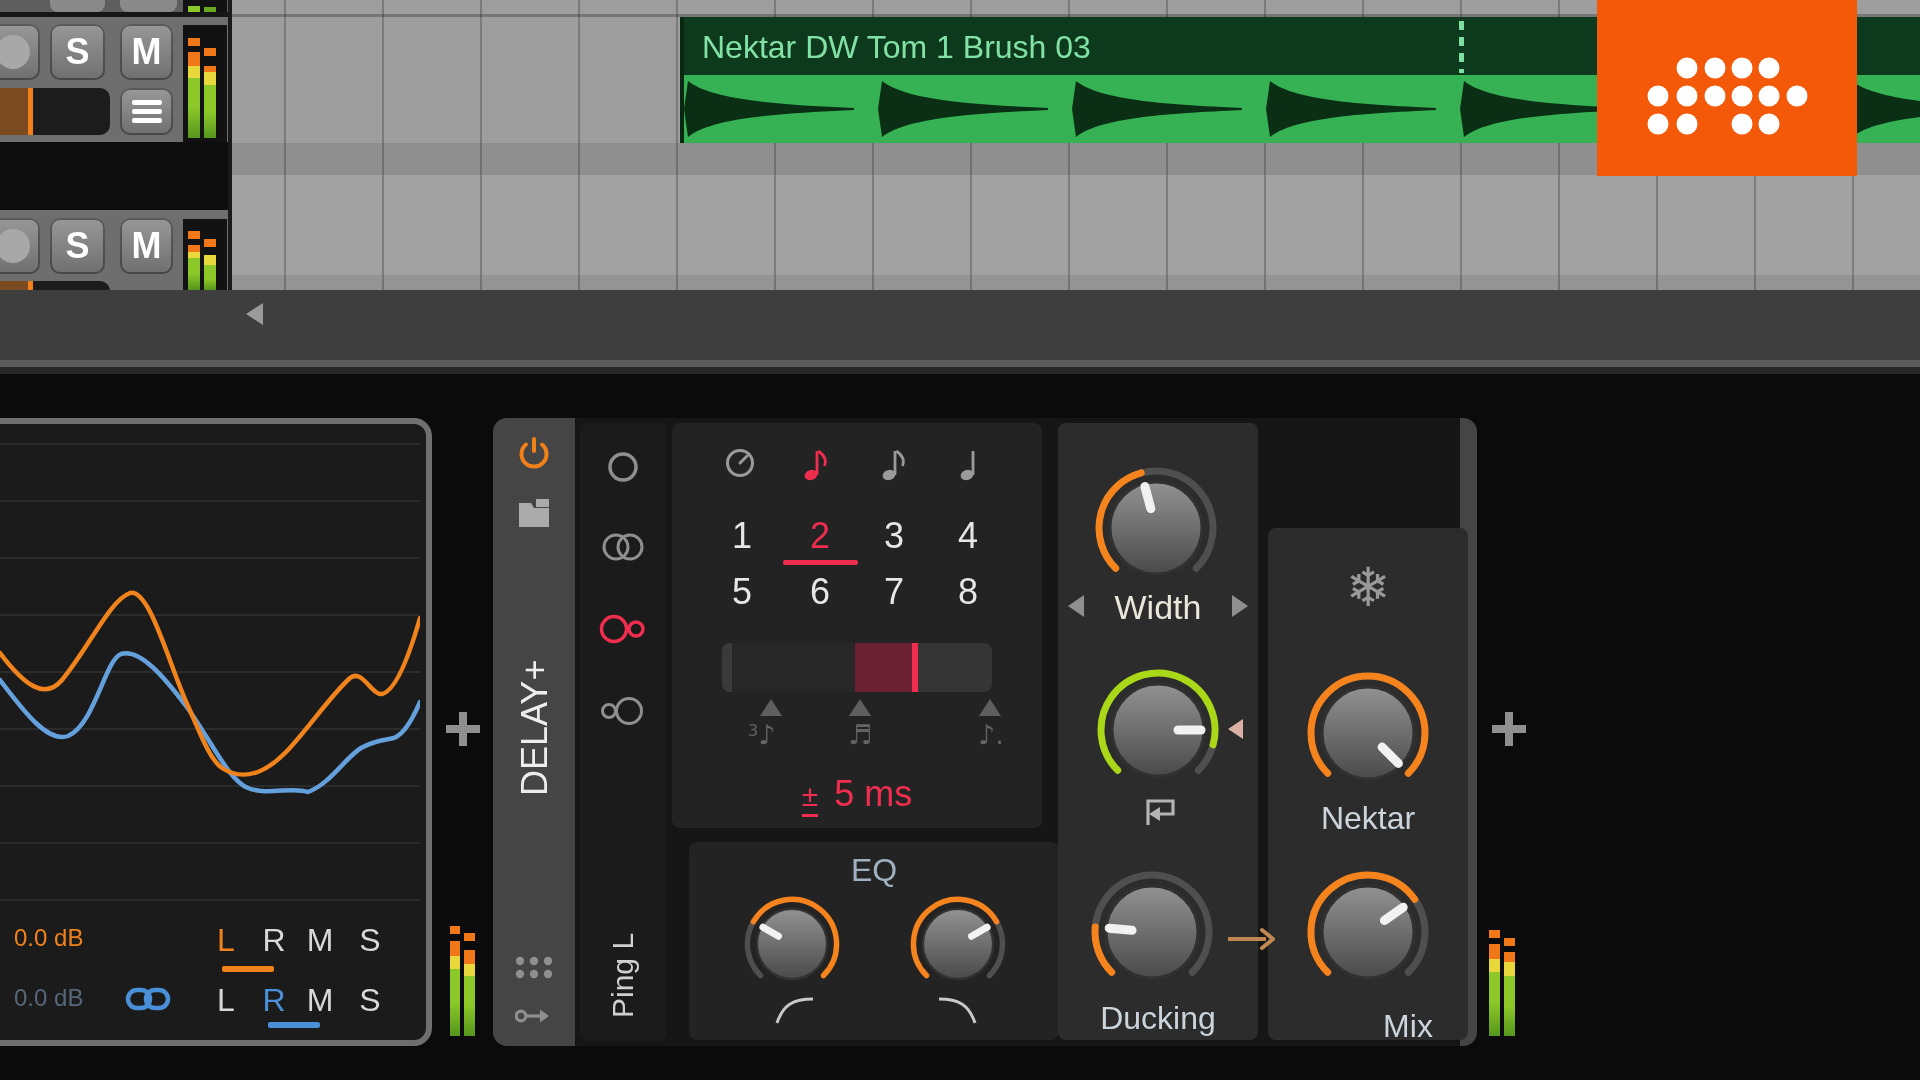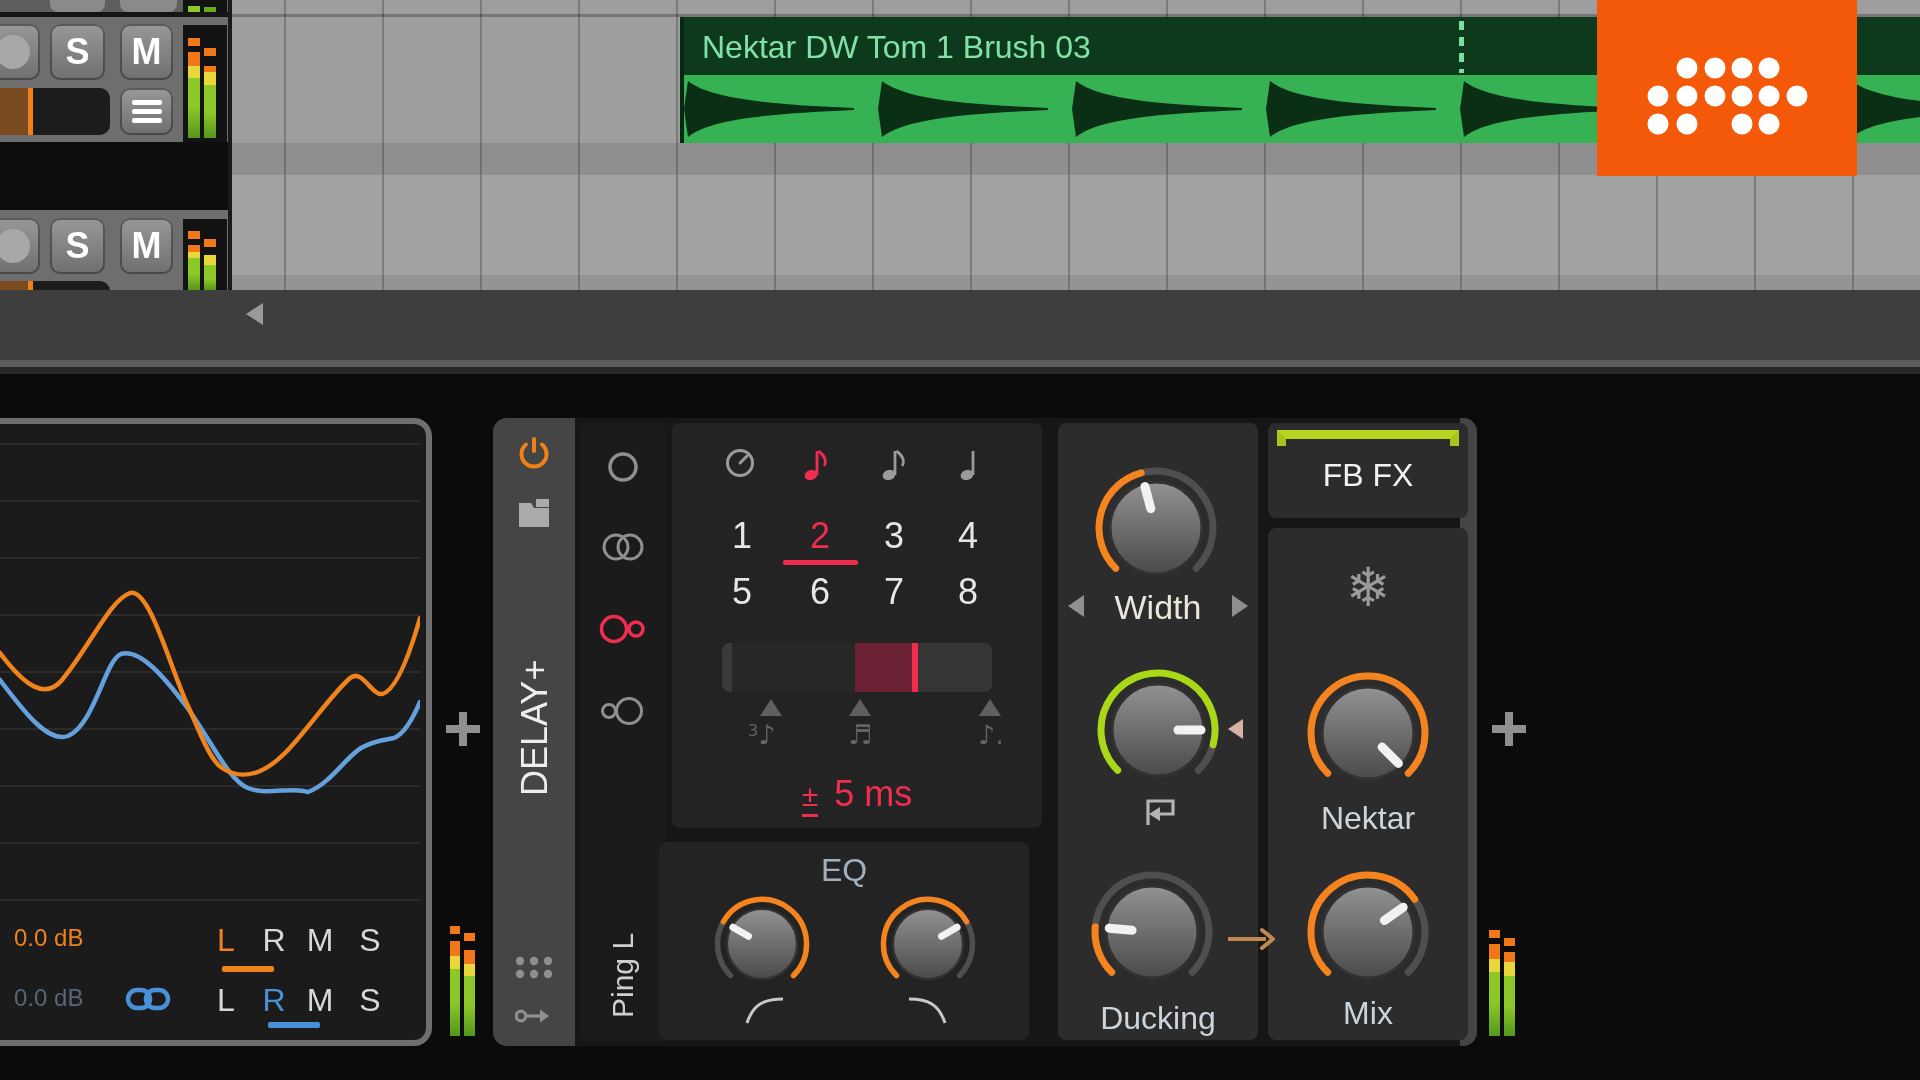--- a/index.html
+++ b/index.html
@@ -354,21 +354,21 @@
       <div class="tri-up" style="position:absolute;left:307px;top:276px;"></div>
       <div class="notesmall" style="left:76px;top:296px;"><span style="font-size:16px;vertical-align:8px;">3</span>♪</div>
       <div class="notesmall" style="left:176px;top:296px;">♬</div>
       <div class="notesmall" style="left:306px;top:296px;">♪.</div>
       <div style="position:absolute;left:0;top:350px;width:100%;display:flex;justify-content:center;align-items:baseline;gap:16px;">
         <span style="font-size:30px;color:#ef2d4e;border-bottom:3px solid #ef2d4e;padding-bottom:1px;">±</span>
         <span style="font-size:36px;color:#ef2d4e;">5 ms</span>
       </div>
     </div>
 
-    <div class="panel" style="left:166px;top:424px;width:370px;height:198px;">
+    <div class="panel" style="left:196px;top:424px;width:370px;height:198px;">
       <div style="position:absolute;left:0;top:10px;width:100%;text-align:center;font-size:32px;color:#9fb0c0;">EQ</div>
       <svg class="knob" style="left:53px;top:52px;" width="100" height="100" viewBox="-64 -64 128 128">
         <path d="M -40.3,40.3 A 57 57 0 0 1 -49.36,-28.5" fill="none" stroke="#4f4f4f" stroke-width="7" stroke-linecap="round"></path>
         <path d="M -49.36,-28.5 A 57 57 0 1 1 40.3,40.3" fill="none" stroke="#f5831e" stroke-width="7" stroke-linecap="round"></path>
         <circle r="45" fill="url(#kg)" stroke="#313131" stroke-width="3"></circle>
         <line x1="-17.3" y1="-10" x2="-37.2" y2="-21.5" stroke="#f2f2f2" stroke-width="9" stroke-linecap="round"></line>
       </svg>
       <svg class="knob" style="left:219px;top:52px;" width="100" height="100" viewBox="-64 -64 128 128">
         <path d="M 49.36,-28.5 A 57 57 0 0 1 40.3,40.3" fill="none" stroke="#4f4f4f" stroke-width="7" stroke-linecap="round"></path>
         <path d="M -40.3,40.3 A 57 57 0 1 1 49.36,-28.5" fill="none" stroke="#f5831e" stroke-width="7" stroke-linecap="round"></path>
@@ -406,40 +406,36 @@
       </svg>
       <svg class="knob" style="left:30px;top:445px;" width="128" height="128" viewBox="-64 -64 128 128">
         <path d="M -56.78,-4.97 A 57 57 0 1 1 40.3,40.3" fill="none" stroke="#4f4f4f" stroke-width="7" stroke-linecap="round"></path>
         <path d="M -40.3,40.3 A 57 57 0 0 1 -56.78,-4.97" fill="none" stroke="#f5831e" stroke-width="7" stroke-linecap="round"></path>
         <circle r="46" fill="url(#kg)" stroke="#313131" stroke-width="3"></circle>
         <line x1="-19.9" y1="-1.7" x2="-42.8" y2="-3.8" stroke="#f2f2f2" stroke-width="9" stroke-linecap="round"></line>
       </svg>
       <div class="label-lt" style="top:577px;">Ducking</div>
     </div>
 
-    <div class="panel-mid" style="left:775px;top:5px;width:200px;height:95px;">
-      <div class="lime-staple"></div>
-      <div style="position:absolute;left:0;top:34px;width:100%;text-align:center;font-size:32px;color:#f2f2f2;">FB FX</div>
-    </div>
 
     <div class="panel-mid" style="left:775px;top:110px;width:200px;height:512px;">
       <div style="position:absolute;left:0;top:28px;width:100%;text-align:center;font-family:'DejaVu Sans',sans-serif;font-size:54px;color:#9a9a9a;">❄</div>
       <svg class="knob" style="left:36px;top:141px;" width="128" height="128" viewBox="-64 -64 128 128">
         <path d="M -40.3,40.3 A 57 57 0 1 1 40.3,40.3" fill="none" stroke="#f5831e" stroke-width="7" stroke-linecap="round"></path>
         <circle r="46" fill="url(#kg)" stroke="#313131" stroke-width="3"></circle>
         <line x1="14.1" y1="14.1" x2="30.4" y2="30.4" stroke="#f2f2f2" stroke-width="9" stroke-linecap="round"></line>
       </svg>
       <div class="label-lt" style="top:272px;">Nektar</div>
       <svg class="knob" style="left:36px;top:340px;" width="128" height="128" viewBox="-64 -64 128 128">
         <path d="M 46.69,-32.69 A 57 57 0 0 1 40.3,40.3" fill="none" stroke="#4f4f4f" stroke-width="7" stroke-linecap="round"></path>
         <path d="M -40.3,40.3 A 57 57 0 1 1 46.69,-32.69" fill="none" stroke="#f5831e" stroke-width="7" stroke-linecap="round"></path>
         <circle r="46" fill="url(#kg)" stroke="#313131" stroke-width="3"></circle>
         <line x1="16.4" y1="-11.5" x2="35.2" y2="-24.7" stroke="#f2f2f2" stroke-width="9" stroke-linecap="round"></line>
       </svg>
-      <div class="label-lt" style="top:467px;">Mix</div>
+      <div class="label-lt" style="top:480px;padding-left:40px;">Mix</div>
     </div>
   </div>
 
   <svg class="abs" style="left:1226px;top:925px;" width="50" height="28" viewBox="0 0 50 28">
     <line x1="2" y1="14" x2="40" y2="14" stroke="#c08850" stroke-width="4"></line>
     <path d="M 36,5 L 47,14 L 36,23" fill="none" stroke="#c08850" stroke-width="4" stroke-linecap="round" stroke-linejoin="round"></path>
   </svg>
 
   <div class="abs" style="left:1489px;top:926px;width:30px;height:112px;">
     <div class="mbar" style="left:0;width:11px;height:112px;">

